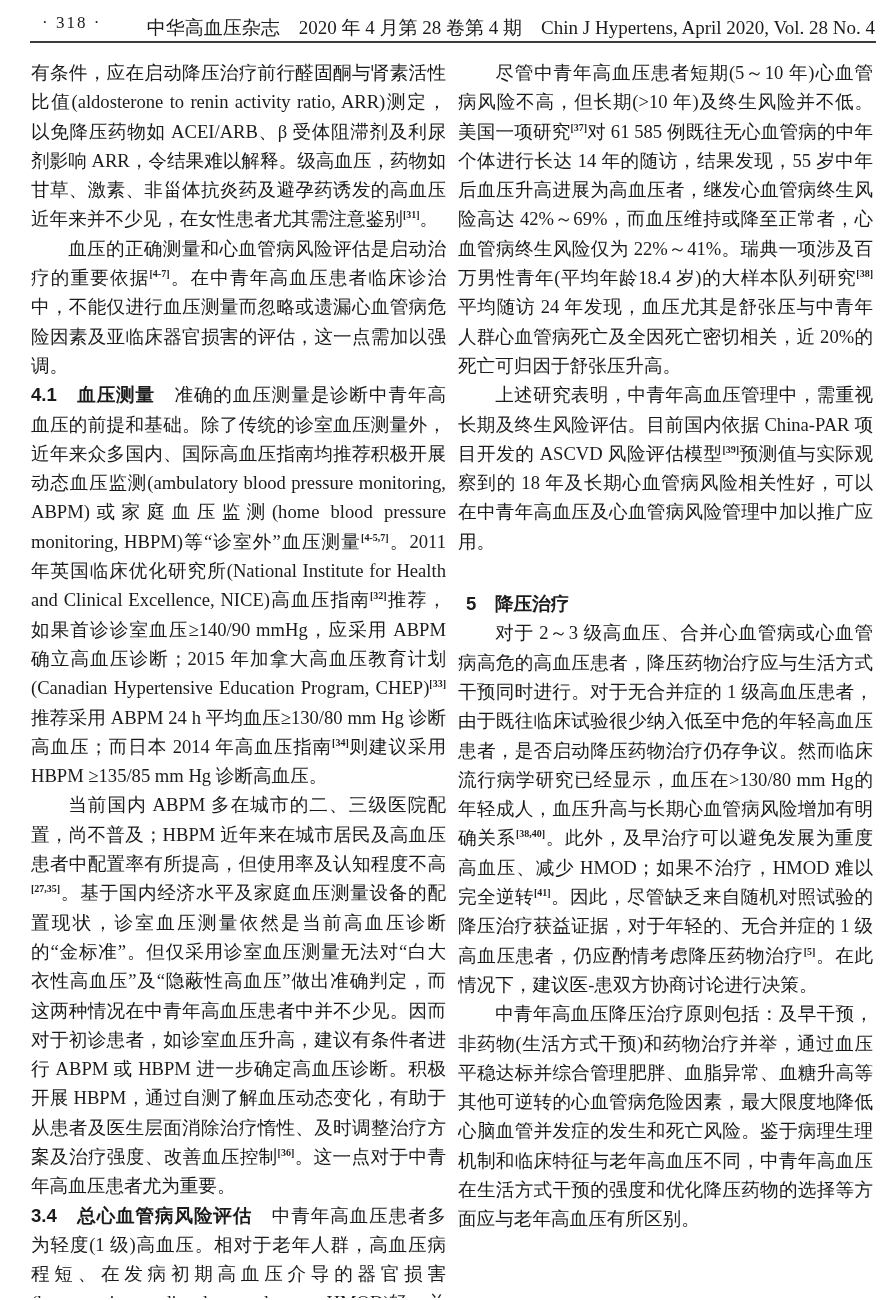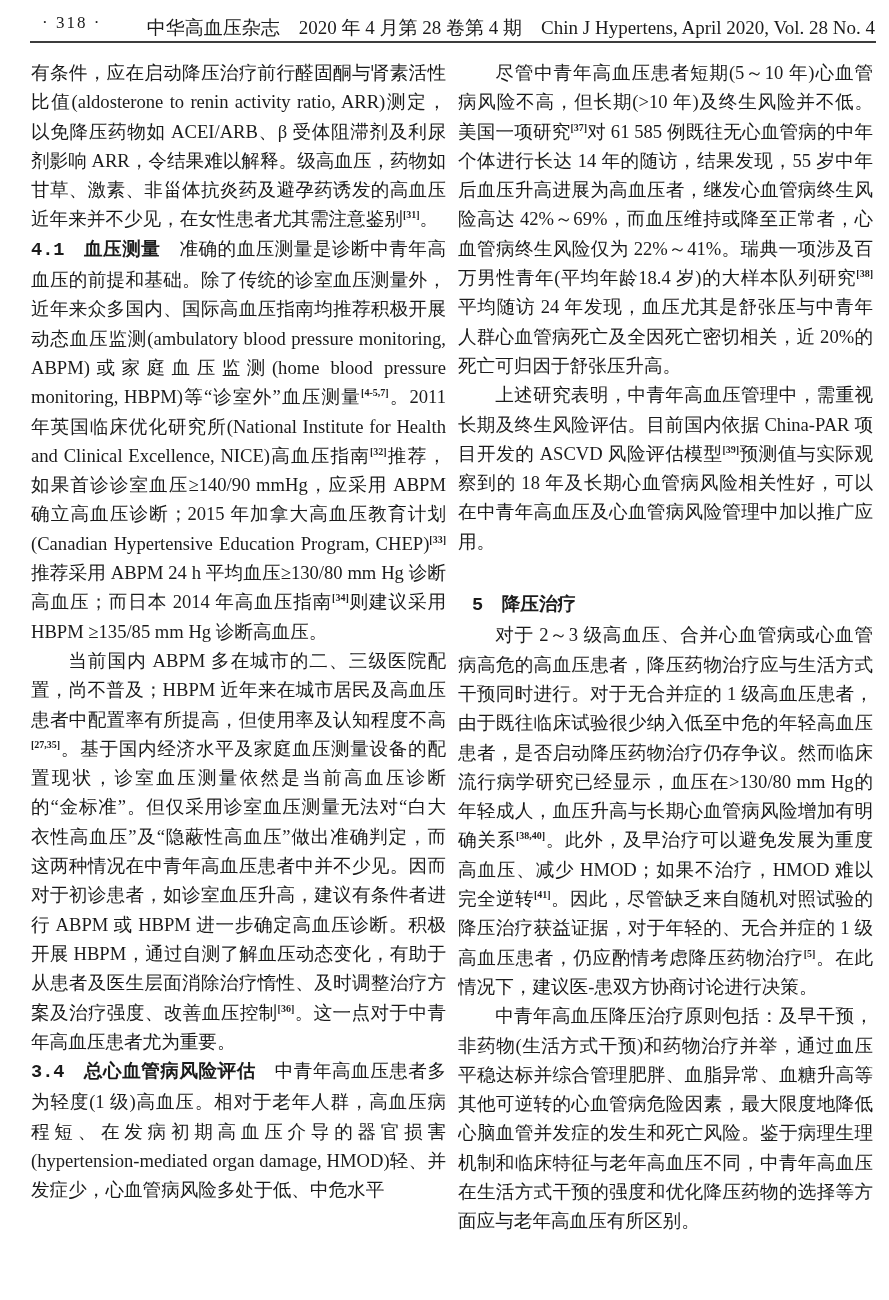--- a/index.html
+++ b/index.html
@@ -46,48 +46,49 @@
     overflow: hidden;
     font-size: 18.6px;
     line-height: 29.3px;
     text-align: justify;
   }
   .col-left  { left: 31px; }
   .col-right { left: 458px; }
   p.para { margin: 0; }
   p.para.indent { text-indent: 2em; }
   p.sec-heading {
-    margin: 33px 0 0 14px;
+    margin: 33px 0 0 8px;
     font-weight: bold;
     font-family: "Liberation Sans", "DejaVu Sans", sans-serif;
   }
   .run { }
   .run.bold {
     font-weight: bold;
-    font-family: Liberation Mono, monospace;
+    font-family: Liberation Sans, sans-serif;
   }
   sup.cite {
     font-size: 10px;
     line-height: 0;
     vertical-align: super;
     letter-spacing: 0;
     font-weight: bold;
   }
 </style>
 </head>
 <body>
 
 <div class="page">
   <div class="header">
     <div class="pagenum">· 318 ·</div>
     <div class="jinfo">中华高血压杂志　2020 年 4 月第 28 卷第 4 期　Chin J Hypertens, April 2020, Vol. 28 No. 4</div>
   </div>
   <div class="rule"></div>
   <div class="col col-left" id="col-left">
       <p class="para"><span class="run">有条件，应在启动降压治疗前行醛固酮与肾素活性比值(aldosterone to renin activity ratio, ARR)测定，以免降压药物如 ACEI/ARB、β 受体阻滞剂及利尿剂影响 ARR，令结果难以解释。级高血压，药物如甘草、激素、非甾体抗炎药及避孕药诱发的高血压近年来并不少见，在女性患者尤其需注意鉴别</span><sup class="cite">[31]</sup><span class="run">。</span></p>
+      <p class="para indent"><span class="run">血压的正确测量和心血管病风险评估是启动治疗的重要依据</span><sup class="cite">[4-7]</sup><span class="run">。在中青年高血压患者临床诊治中，不能仅进行血压测量而忽略或遗漏心血管病危险因素及亚临床器官损害的评估，这一点需加以强调。</span></p>
       <p class="para"><span class="run bold">4.1　血压测量</span><span class="run">　准确的血压测量是诊断中青年高血压的前提和基础。除了传统的诊室血压测量外，近年来众多国内、国际高血压指南均推荐积极开展动态血压监测(ambulatory blood pressure monitoring, ABPM)或家庭血压监测(home blood pressure monitoring, HBPM)等“诊室外”血压测量</span><sup class="cite">[4-5,7]</sup><span class="run">。2011 年英国临床优化研究所(National Institute for Health and Clinical Excellence, NICE)高血压指南</span><sup class="cite">[32]</sup><span class="run">推荐，如果首诊诊室血压≥140/90 mmHg，应采用 ABPM 确立高血压诊断；2015 年加拿大高血压教育计划(Canadian Hypertensive Education Program, CHEP)</span><sup class="cite">[33]</sup><span class="run">推荐采用 ABPM 24 h 平均血压≥130/80 mm Hg 诊断高血压；而日本 2014 年高血压指南</span><sup class="cite">[34]</sup><span class="run">则建议采用 HBPM ≥135/85 mm Hg 诊断高血压。</span></p>
       <p class="para indent"><span class="run">当前国内 ABPM 多在城市的二、三级医院配置，尚不普及；HBPM 近年来在城市居民及高血压患者中配置率有所提高，但使用率及认知程度不高</span><sup class="cite">[27,35]</sup><span class="run">。基于国内经济水平及家庭血压测量设备的配置现状，诊室血压测量依然是当前高血压诊断的“金标准”。但仅采用诊室血压测量无法对“白大衣性高血压”及“隐蔽性高血压”做出准确判定，而这两种情况在中青年高血压患者中并不少见。因而对于初诊患者，如诊室血压升高，建议有条件者进行 ABPM 或 HBPM 进一步确定高血压诊断。积极开展 HBPM，通过自测了解血压动态变化，有助于从患者及医生层面消除治疗惰性、及时调整治疗方案及治疗强度、改善血压控制</span><sup class="cite">[36]</sup><span class="run">。这一点对于中青年高血压患者尤为重要。</span></p>
       <p class="para"><span class="run bold">3.4　总心血管病风险评估</span><span class="run">　中青年高血压患者多为轻度(1 级)高血压。相对于老年人群，高血压病程短、在发病初期高血压介导的器官损害(hypertension-mediated organ damage, HMOD)轻、并发症少，心血管病风险多处于低、中危水平</span></p>
     </div>
   <div class="col col-right" id="col-right">
       <p class="para indent"><span class="run">尽管中青年高血压患者短期(5～10 年)心血管病风险不高，但长期(&gt;10 年)及终生风险并不低。美国一项研究</span><sup class="cite">[37]</sup><span class="run">对 61 585 例既往无心血管病的中年个体进行长达 14 年的随访，结果发现，55 岁中年后血压升高进展为高血压者，继发心血管病终生风险高达 42%～69%，而血压维持或降至正常者，心血管病终生风险仅为 22%～41%。瑞典一项涉及百万男性青年(平均年龄18.4 岁)的大样本队列研究</span><sup class="cite">[38]</sup><span class="run">平均随访 24 年发现，血压尤其是舒张压与中青年人群心血管病死亡及全因死亡密切相关，近 20%的死亡可归因于舒张压升高。</span></p>
       <p class="para indent"><span class="run">上述研究表明，中青年高血压管理中，需重视长期及终生风险评估。目前国内依据 China-PAR 项目开发的 ASCVD 风险评估模型</span><sup class="cite">[39]</sup><span class="run">预测值与实际观察到的 18 年及长期心血管病风险相关性好，可以在中青年高血压及心血管病风险管理中加以推广应用。</span></p>
       <p class="sec-heading"><span class="run bold">5　降压治疗</span></p>
       <p class="para indent"><span class="run">对于 2～3 级高血压、合并心血管病或心血管病高危的高血压患者，降压药物治疗应与生活方式干预同时进行。对于无合并症的 1 级高血压患者，由于既往临床试验很少纳入低至中危的年轻高血压患者，是否启动降压药物治疗仍存争议。然而临床流行病学研究已经显示，血压在&gt;130/80 mm Hg的年轻成人，血压升高与长期心血管病风险增加有明确关系</span><sup class="cite">[38,40]</sup><span class="run">。此外，及早治疗可以避免发展为重度高血压、减少 HMOD；如果不治疗，HMOD 难以完全逆转</span><sup class="cite">[41]</sup><span class="run">。因此，尽管缺乏来自随机对照试验的降压治疗获益证据，对于年轻的、无合并症的 1 级高血压患者，仍应酌情考虑降压药物治疗</span><sup class="cite">[5]</sup><span class="run">。在此情况下，建议医-患双方协商讨论进行决策。</span></p>
       <p class="para indent"><span class="run">中青年高血压降压治疗原则包括：及早干预，非药物(生活方式干预)和药物治疗并举，通过血压平稳达标并综合管理肥胖、血脂异常、血糖升高等其他可逆转的心血管病危险因素，最大限度地降低心脑血管并发症的发生和死亡风险。鉴于病理生理机制和临床特征与老年高血压不同，中青年高血压在生活方式干预的强度和优化降压药物的选择等方面应与老年高血压有所区别。</span></p>

